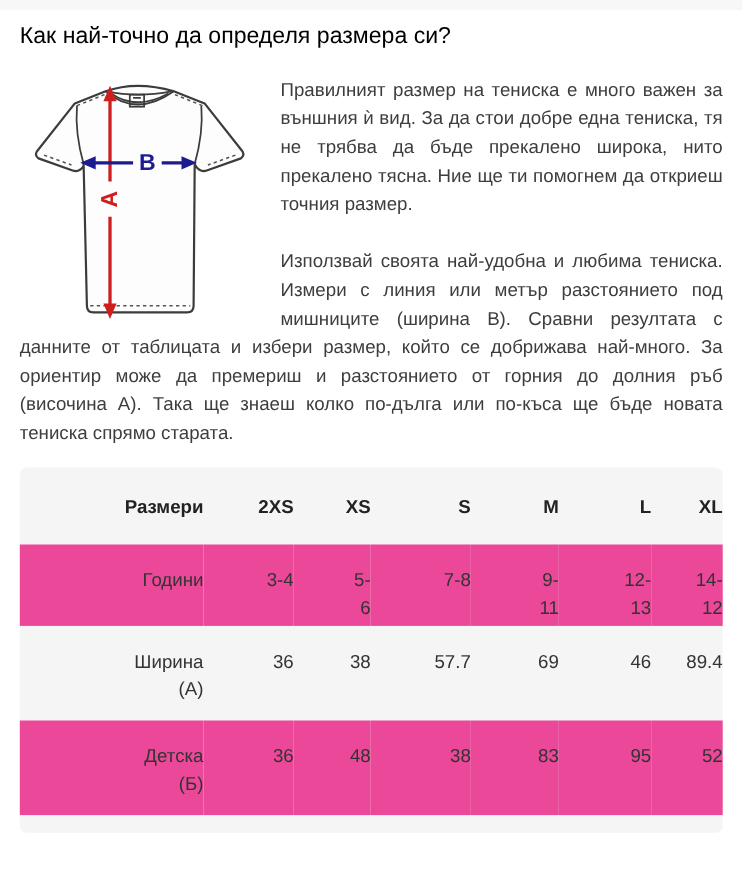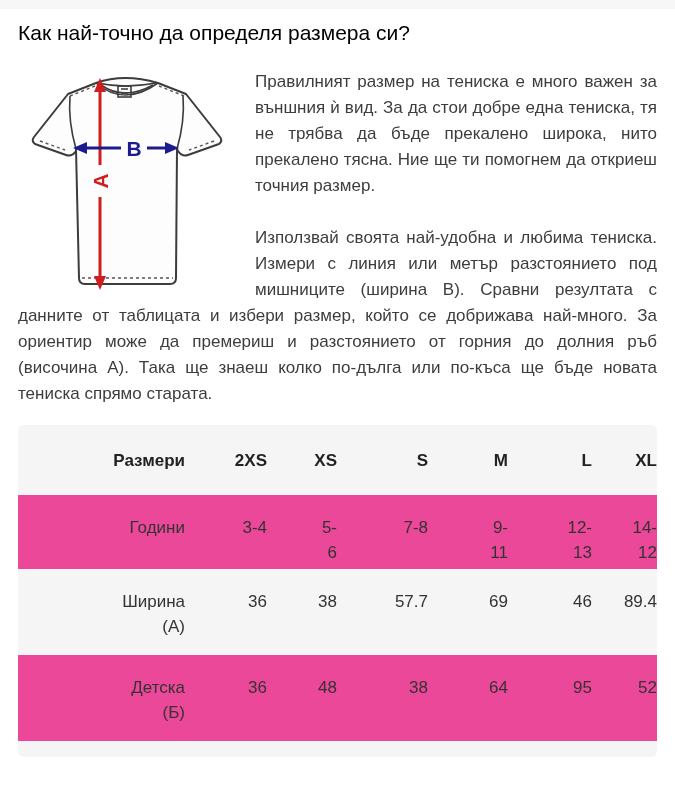--- a/index.html
+++ b/index.html
@@ -190,21 +190,21 @@
           <td>69</td>
           <td>46</td>
           <td>89.4</td>
         </tr>
         <tr class="row-white row-length">
           <th class="col-label">Детска
 (Б)</th>
           <td>36</td>
           <td>48</td>
           <td>38</td>
-          <td>64</td>
+          <td>83</td>
           <td>95</td>
           <td>52</td>
         </tr>
       </tbody>
     </table>
   </div>
 
 </div>
 
 </body></html>

